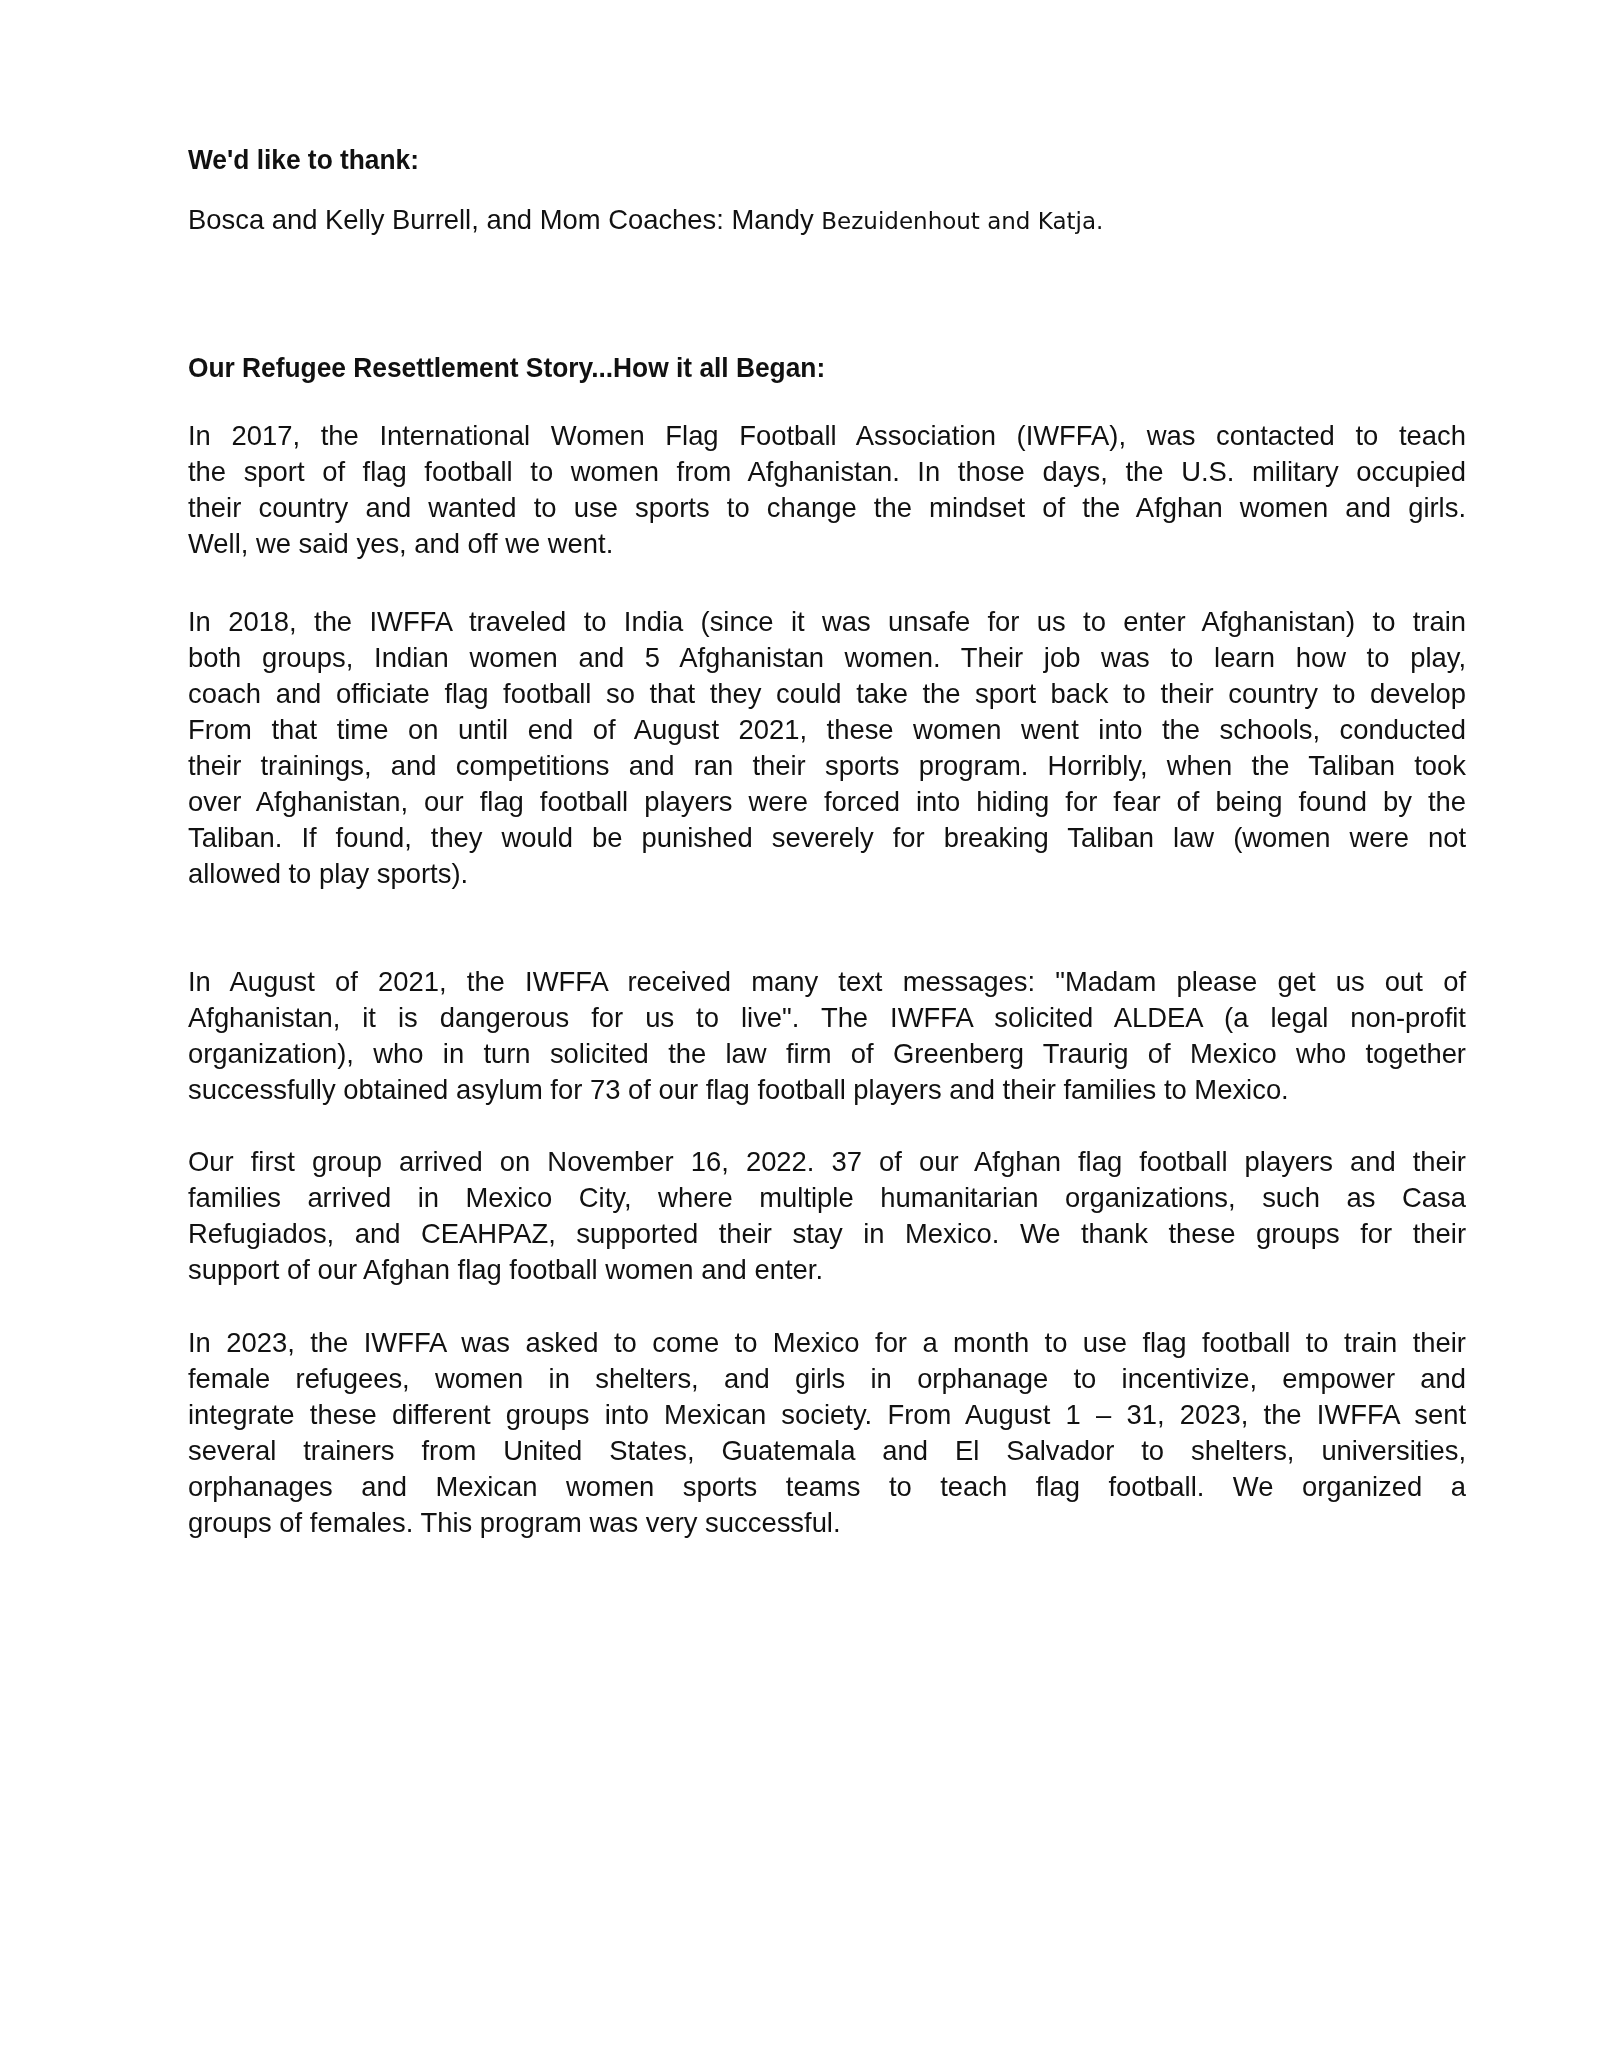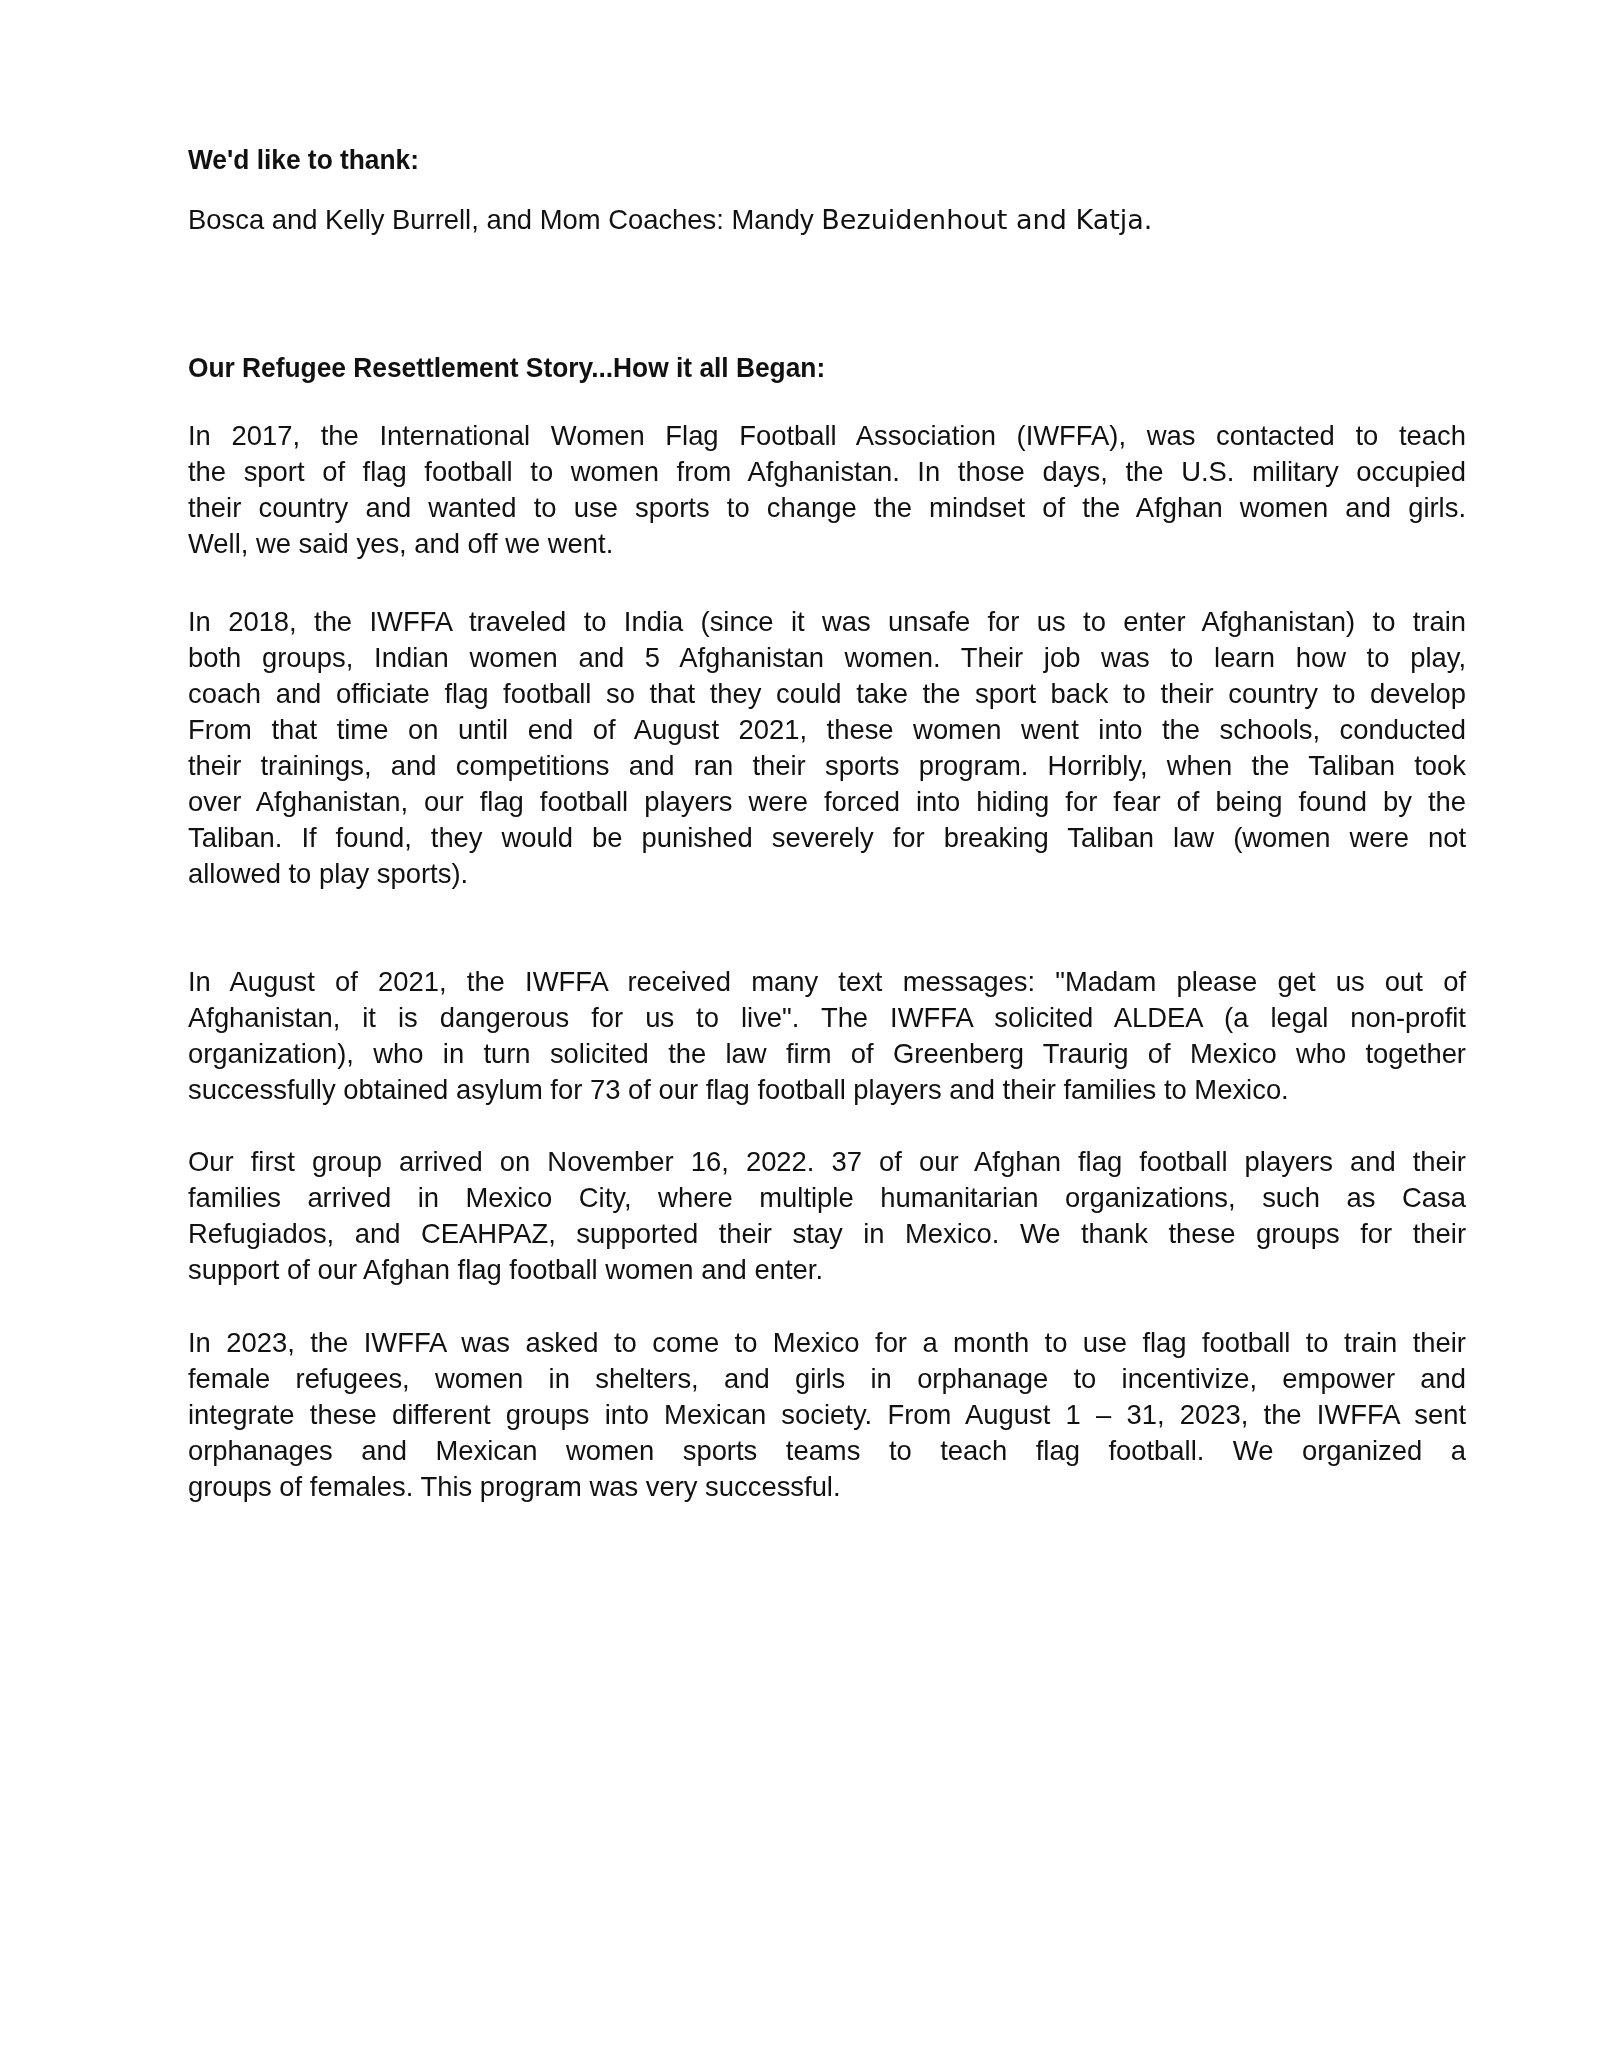--- a/index.html
+++ b/index.html
@@ -11,21 +11,21 @@
   .h {
     position: absolute; left: 0; font-weight: bold; font-size: 28px;
     line-height: 36px; white-space: nowrap; transform: scaleX(0.94); transform-origin: left;
   }
   .p {
     position: absolute; left: 0; width: 1278px; font-size: 27.4px; line-height: 36px;
     text-align: justify; text-align-last: left;
   }
   .p .ln { display: block; height: 36px; white-space: nowrap; text-align-last: justify; }
   .p .ln.last { text-align-last: left; }
-  .alt { font-family: "DejaVu Sans", sans-serif; font-size: 27px; }
+  .alt { font-family: "DejaVu Sans", sans-serif; font-size: 23px; }
 </style>
 </head>
 <body>
 
 <div class="page">
 
   <div class="h" style="top:142px">We'd like to thank:</div>
 
   <div class="p" style="top:202px">
     <span class="ln last"><span>Bosca and Kelly Burrell, and Mom Coaches: Mandy</span> <span class="alt">Bezuidenhout and Katja.</span></span>
@@ -62,17 +62,18 @@
     <span class="ln">Our first group arrived on November 16, 2022.  37 of our Afghan flag football players and their</span>
     <span class="ln">families arrived in Mexico City, where multiple humanitarian organizations, such as Casa</span>
     <span class="ln">Refugiados, and CEAHPAZ, supported their stay in Mexico.  We thank these groups for their</span>
     <span class="ln last">support of our Afghan flag football women and enter.</span>
   </div>
 
   <div class="p" style="top:1325px">
     <span class="ln">In 2023, the IWFFA was asked to come to Mexico for a month to use flag football to train their</span>
     <span class="ln">female refugees, women in shelters, and girls in orphanage to incentivize, empower and</span>
     <span class="ln">integrate these different groups into Mexican society.  From August 1 – 31, 2023, the IWFFA sent</span>
+    <span class="ln">several trainers from United States, Guatemala and El Salvador to shelters, universities,</span>
     <span class="ln">orphanages and Mexican women sports teams to teach flag football. We organized a</span>
     <span class="ln last">groups of females. This program was very successful.</span>
   </div>
 
 </div>
 
 </body></html>

